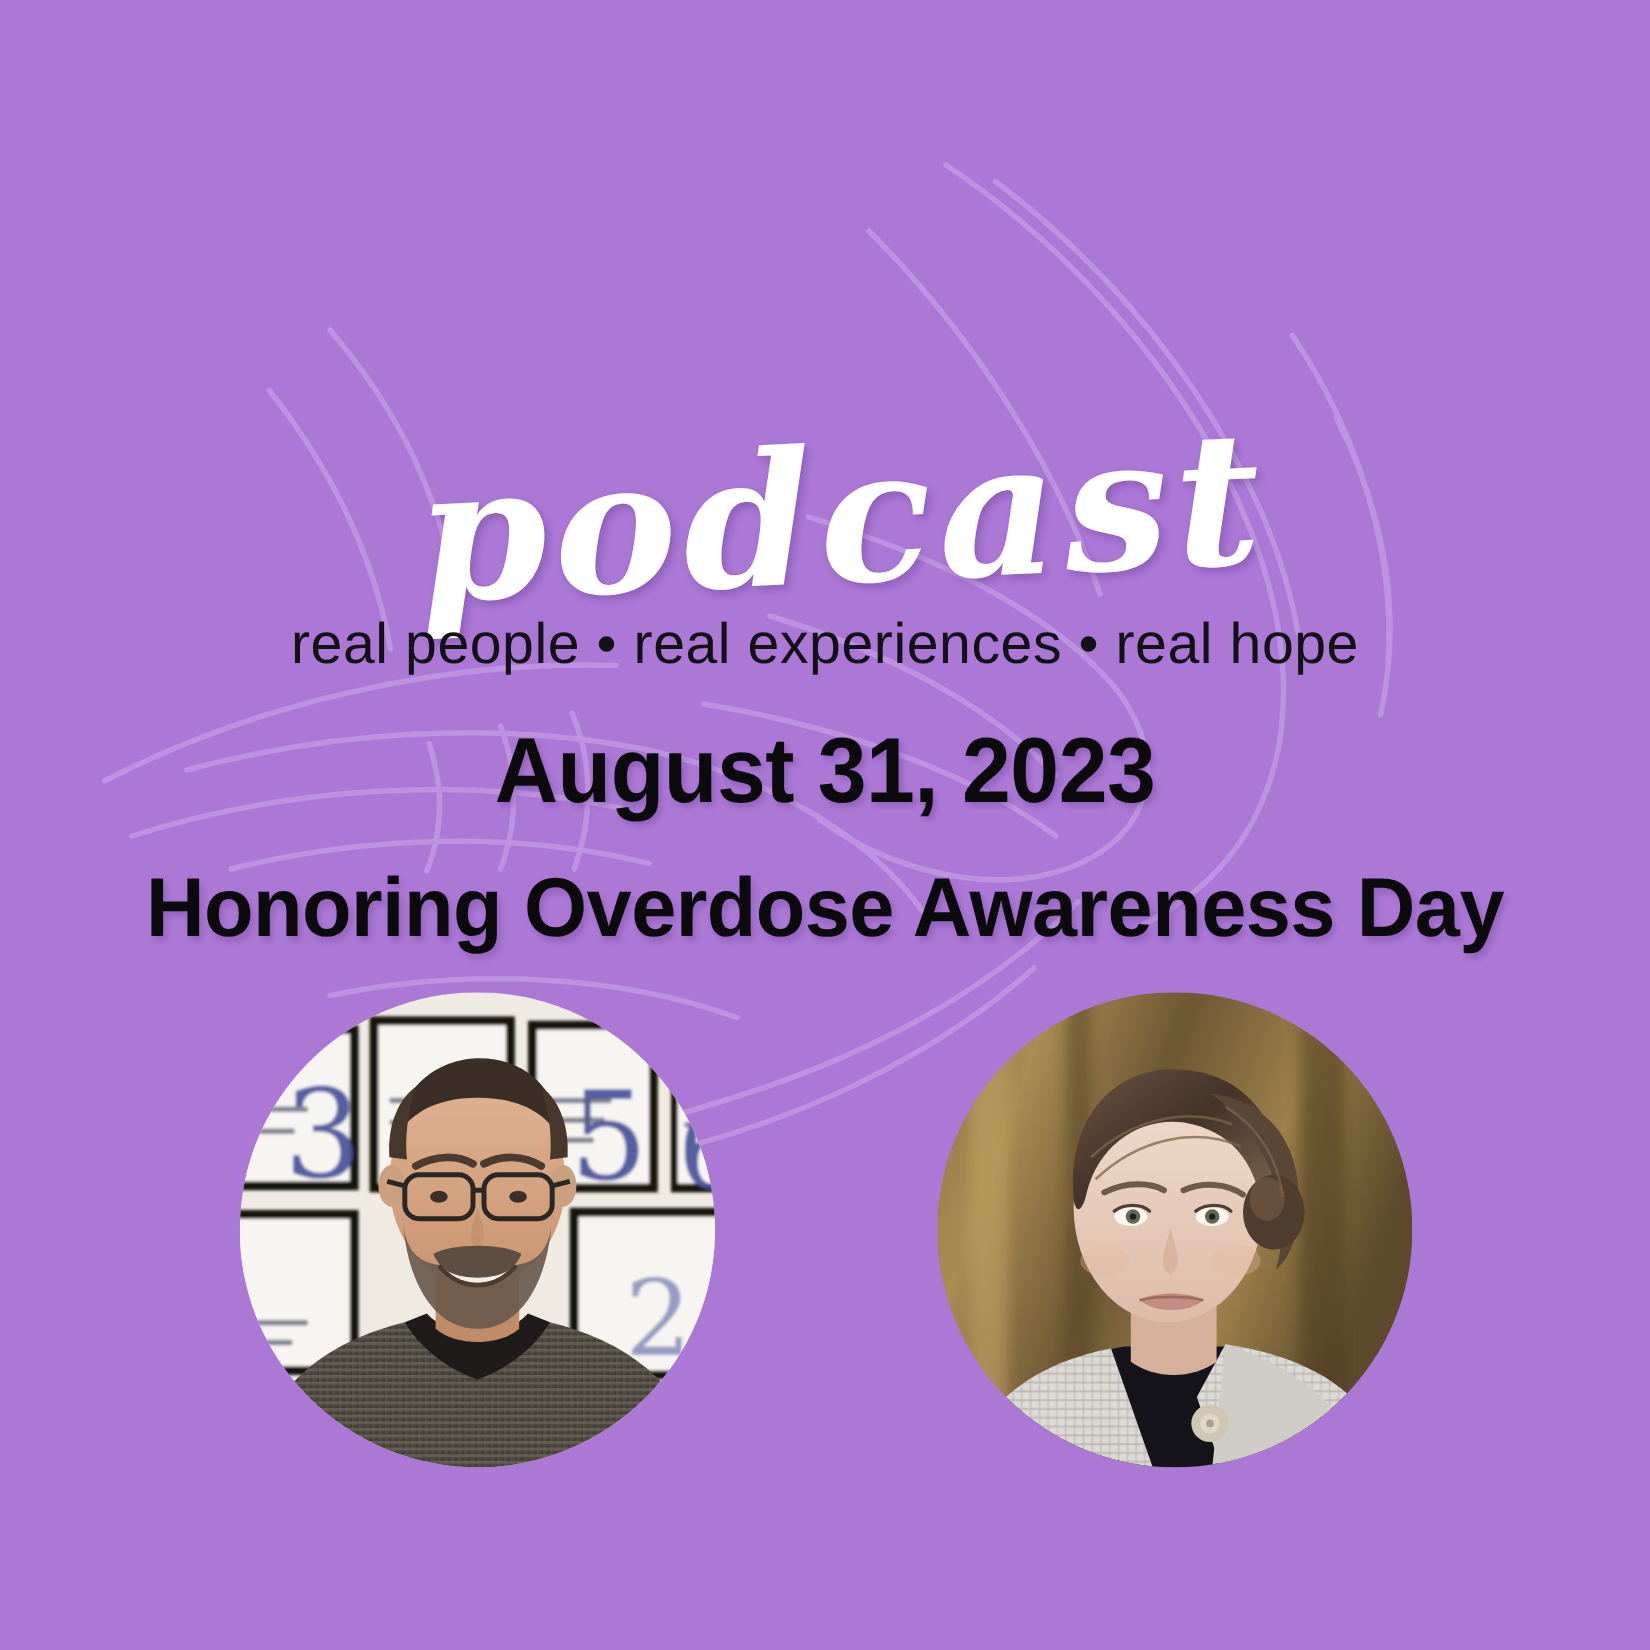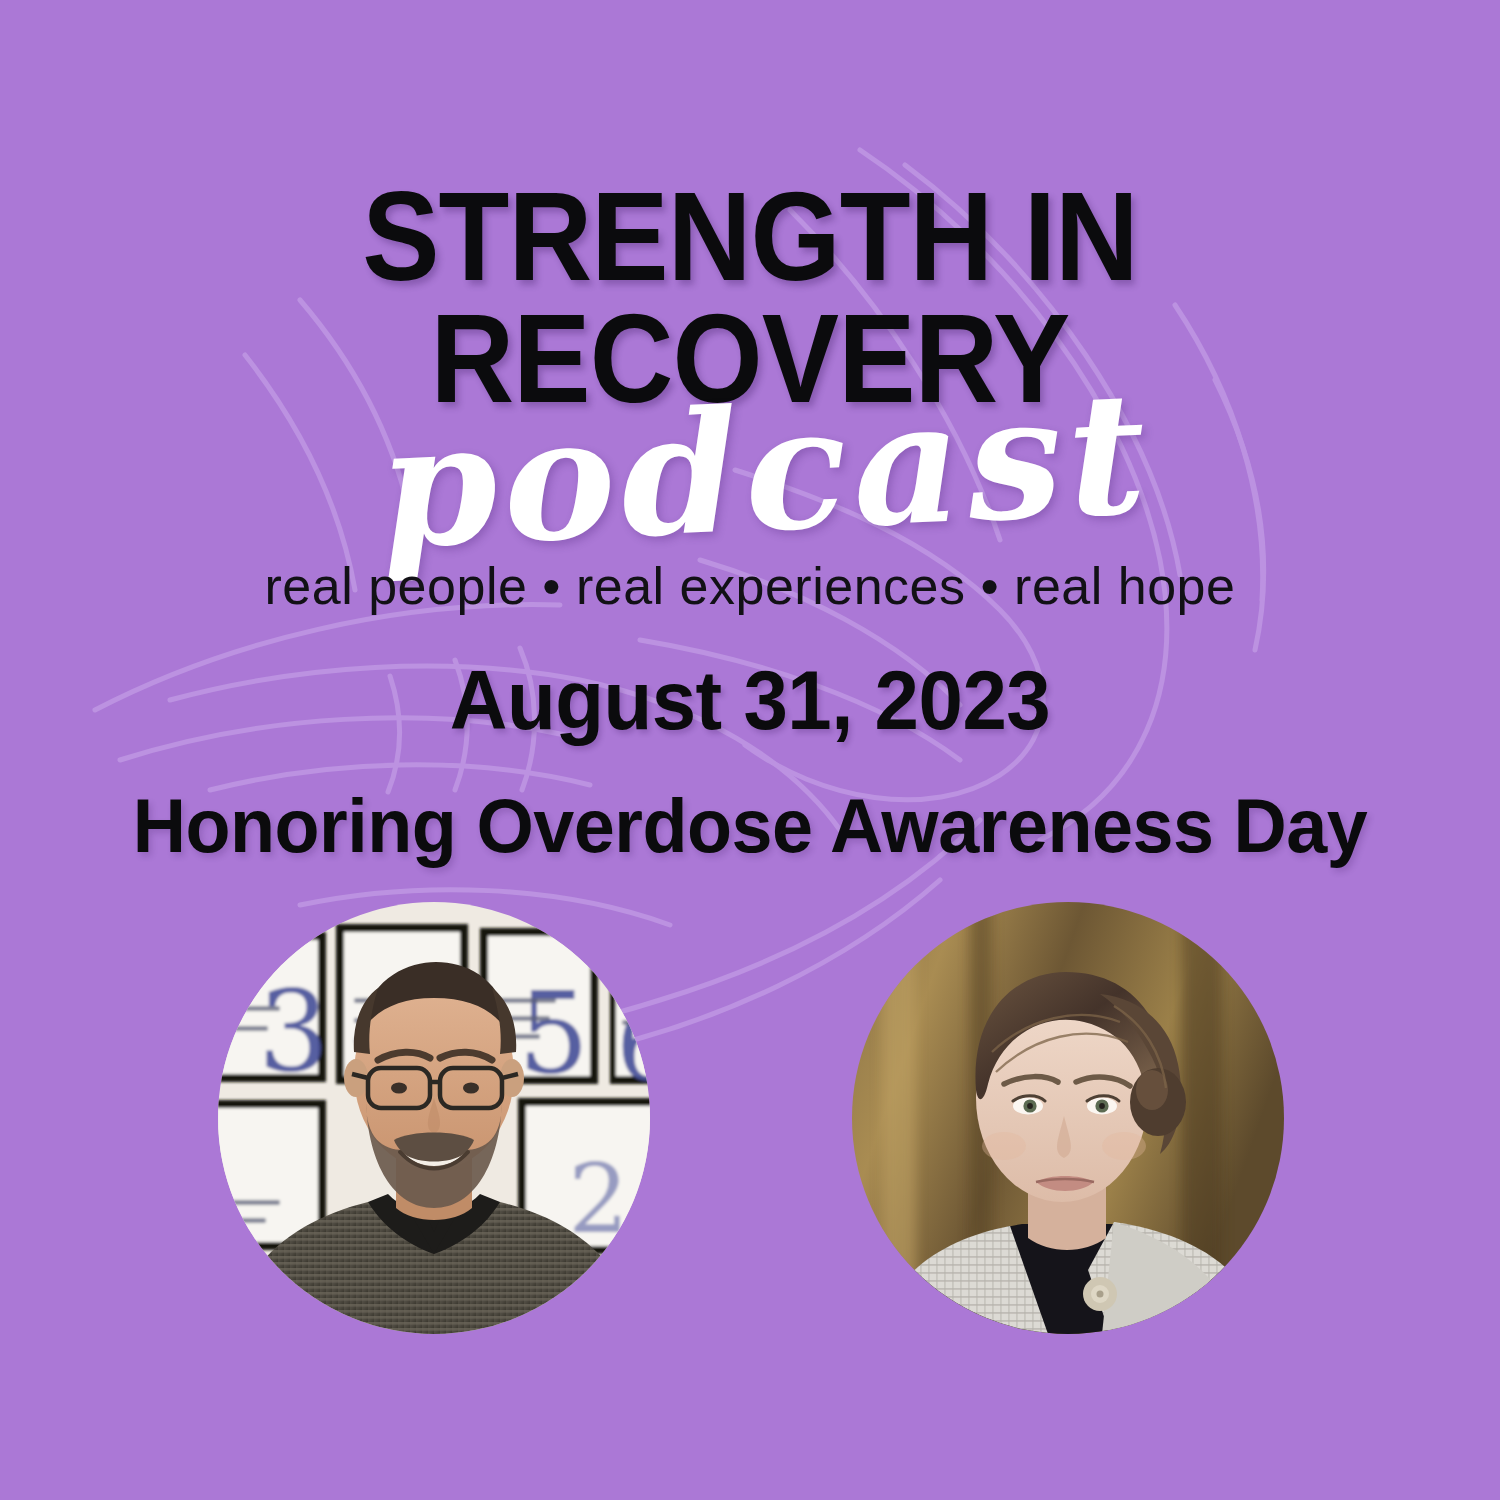--- a/index.html
+++ b/index.html
@@ -158,24 +158,20 @@
       <path d="M455 660 C 470 700, 472 745, 455 790"></path>
       <path d="M520 648 C 538 690, 540 742, 522 790"></path>
       <path d="M390 676 C 402 712, 404 752, 388 792"></path>
       <path d="M1010 1010 C 1060 1030, 1100 1070, 1120 1120"></path>
       <path d="M1075 960 C 1135 985, 1185 1035, 1210 1095"></path>
       <path d="M300 300 C 360 370, 400 450, 415 540"></path>
       <path d="M245 355 C 300 425, 340 505, 355 590"></path>
     </g>
   </svg>
 
-  <div class="title-block">
-    <span class="title-line">STRENGTH IN</span>
-    <span class="title-line">RECOVERY</span>
-  </div>
 
   <div class="script-word">podcast</div>
 
   <div class="tagline">real people • real experiences • real hope</div>
 
   <div class="episode-date">August 31, 2023</div>
 
   <div class="episode-subtitle">Honoring Overdose Awareness Day</div>
 
   <div class="guest-photo" id="guest-photo-left">

